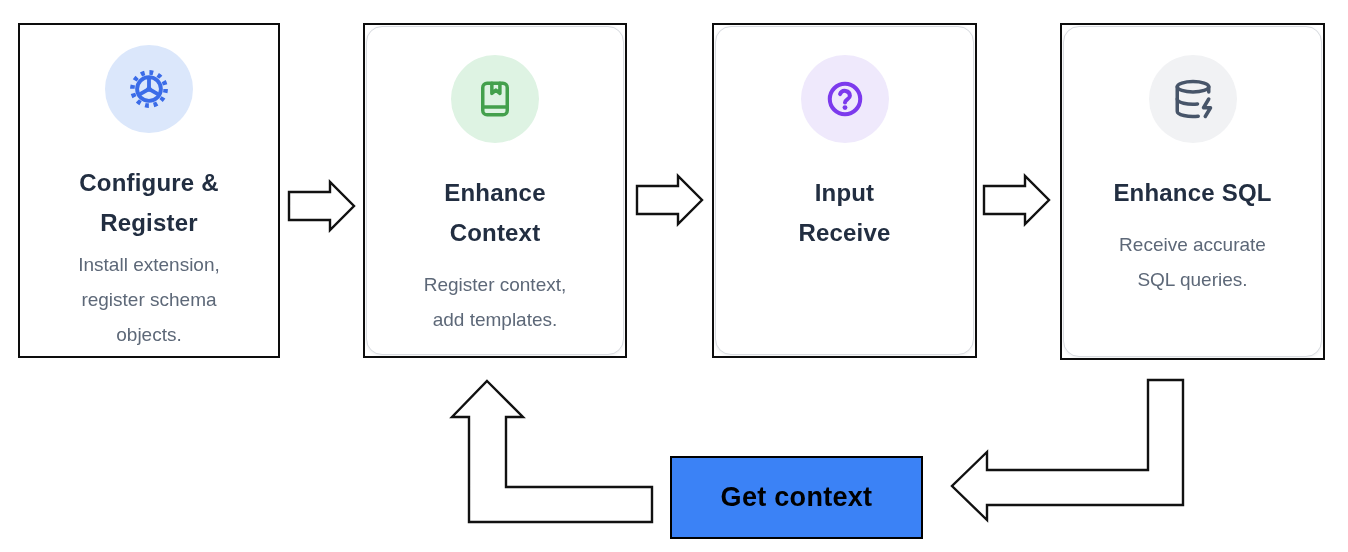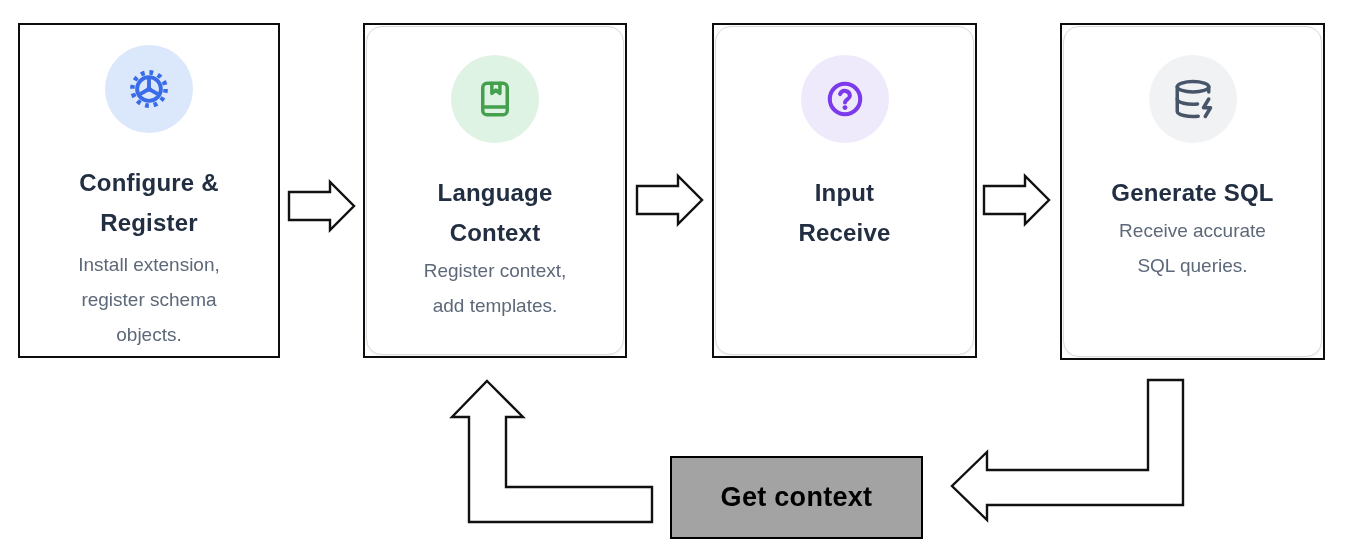--- a/index.html
+++ b/index.html
@@ -28,25 +28,25 @@
   .bg-purple{background:#efe9fc;}
   .bg-gray{background:#f1f2f4;}
   .step-title{
     margin-top:30px;font-size:24px;font-weight:700;color:#222e41;
     line-height:40px;text-align:center;white-space:pre-line;letter-spacing:.2px;
   }
   .step-desc{
     font-size:19px;color:#5d6878;line-height:35px;text-align:center;white-space:pre-line;
   }
   .mt-desc-sm{margin-top:4px;}
-  .mt-desc-md{}
+  .mt-desc-md{margin-top:14px;}
   .overlay{position:absolute;left:0;top:0;pointer-events:none;}
   .loop-label-box{
     position:absolute;left:670px;top:456px;width:253px;height:83px;
-    border:2.5px solid #000000;background:#a3a3a3;box-sizing:border-box;
+    border:2.5px solid #000000;background:#3b82f6;box-sizing:border-box;
     display:flex;align-items:center;justify-content:center;
   }
   .loop-label{font-size:27px;font-weight:700;color:#000000;letter-spacing:.3px;}
 </style>
 </head>
 <body>
 
 <div class="canvas">
 
   <div class="card" style="left:18px;width:262px;">
@@ -69,21 +69,21 @@
 
   <div class="card" style="left:363px;width:264px;">
     <div class="card-inner pt-md">
       <div class="icon-circle bg-green">
         <svg width="42" height="42" viewBox="0 0 24 24" fill="none" stroke-width="2" stroke-linecap="round" stroke-linejoin="round" stroke="#44a04d">
           <rect x="5" y="3" width="14" height="18" rx="2.5"></rect>
           <path d="M5 16.5h14"></path>
           <path d="M10.2 3v5.8l2.3-1.9 2.3 1.9V3"></path>
         </svg>
       </div>
-      <div class="step-title">Language
+      <div class="step-title">Enhance
 Context</div>
       <div class="step-desc mt-desc-md">Register context,
 add templates.</div>
     </div>
   </div>
 
   <div class="card" style="left:712px;width:265px;">
     <div class="card-inner pt-md">
       <div class="icon-circle bg-purple">
         <svg width="42" height="42" viewBox="0 0 24 24" fill="none" stroke-width="2.3" stroke="#7c3aed">
@@ -101,21 +101,21 @@
     <div class="card-inner pt-md">
       <div class="icon-circle bg-gray">
         <svg width="42" height="42" viewBox="0 0 24 24" fill="none" stroke-width="2" stroke-linecap="round" stroke-linejoin="round" stroke="#475569">
           <ellipse cx="12" cy="5" rx="9" ry="3"></ellipse>
           <path d="M3 5V19A9 3 0 0 0 15 21.84"></path>
           <path d="M21 5V8"></path>
           <path d="M21 12L18 17H22L19 22"></path>
           <path d="M3 12A9 3 0 0 0 14.59 14.87"></path>
         </svg>
       </div>
-      <div class="step-title">Generate SQL</div>
+      <div class="step-title">Enhance SQL</div>
       <div class="step-desc mt-desc-md">Receive accurate
 SQL queries.</div>
     </div>
   </div>
 
   <svg class="overlay" width="1348" height="552" viewBox="0 0 1348 552">
     <g fill="#ffffff" stroke="#111111" stroke-width="2.4" stroke-linejoin="miter">
       <polygon points="0,-14 41,-14 41,-24 65,0 41,24 41,14 0,14" transform="translate(289,206)"></polygon>
       <polygon points="0,-14 41,-14 41,-24 65,0 41,24 41,14 0,14" transform="translate(637,200)"></polygon>
       <polygon points="0,-14 41,-14 41,-24 65,0 41,24 41,14 0,14" transform="translate(984,200)"></polygon>

